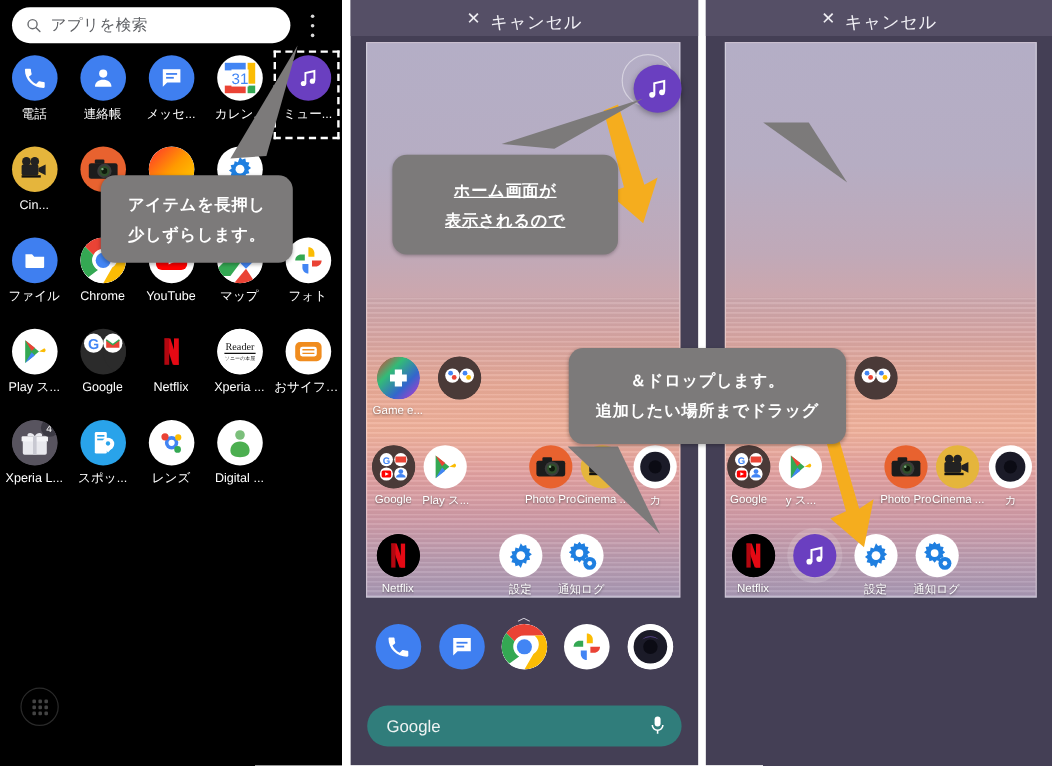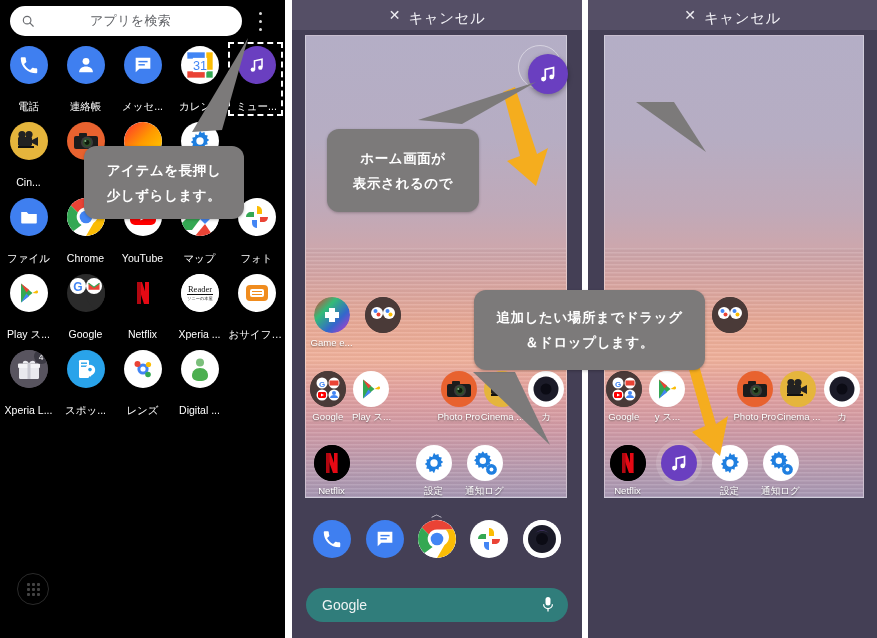--- a/index.html
+++ b/index.html
@@ -8,29 +8,29 @@
 
   .panel{position:absolute;top:0;height:638px;overflow:hidden;}
   #panel1{left:0;width:285px;background:#000;}
   #panel2{left:292px;width:290px;}
   #panel3{left:588px;width:289px;}
 
   
   .drawer{position:absolute;inset:0;background:#000;}
   .searchbar{position:absolute;left:10px;top:6px;width:232px;height:30px;border-radius:15px;background:#fff;display:flex;align-items:center;}
   .searchbar .sicon{margin-left:11px;margin-right:7px;width:14px;height:14px;flex:none;}
-  .searchbar .stext{font-size:13px;color:#5d5f63;letter-spacing:.3px;margin-left:48px;}
+  .searchbar .stext{font-size:13px;color:#5d5f63;letter-spacing:.3px;}
   .kebab{position:absolute;left:258px;top:12px;width:4px;height:19px;display:flex;flex-direction:column;justify-content:space-between;align-items:center;}
   .kebab i{display:block;width:3px;height:3px;border-radius:50%;background:#d8d8d8;}
 
   .grid{position:absolute;left:0;top:42px;width:285px;}
   .grow{display:flex;height:76px;}
   .cell{width:57px;display:flex;flex-direction:column;align-items:center;position:relative;}
   .ico{width:38px;height:38px;border-radius:50%;margin-top:4px;position:relative;overflow:hidden;display:flex;align-items:center;justify-content:center;box-sizing:border-box;}
-  .lbl{margin-top:16px;font-size:10.5px;color:#fff;white-space:nowrap;max-width:56px;overflow:hidden;text-overflow:ellipsis;text-align:center;line-height:12px;}
+  .lbl{margin-top:5px;font-size:10.5px;color:#fff;white-space:nowrap;max-width:56px;overflow:hidden;text-overflow:ellipsis;text-align:center;line-height:12px;}
   .selbox{position:absolute;left:228px;top:42px;width:55px;height:74px;border:2px dashed #fff;box-sizing:border-box;}
 
   .appsbtn{position:absolute;left:17px;top:573px;width:30px;height:30px;border-radius:50%;border:1px solid #2a2a2a;display:flex;align-items:center;justify-content:center;}
   .dots9{display:grid;grid-template-columns:repeat(3,3px);grid-template-rows:repeat(3,3px);gap:2px;}
   .dots9 i{width:3px;height:3px;background:#444;border-radius:1px;display:block;}
 
   
   .hs{position:absolute;inset:0;background:#443f55;}
   .hs-header{position:absolute;left:0;top:0;width:100%;height:30px;background:#554f66;display:flex;align-items:center;justify-content:center;gap:8px;}
   .hs-header .x{font-size:14px;color:#efeef3;line-height:1;font-weight:400;}
@@ -556,21 +556,21 @@
         <svg width="22" height="22" viewBox="0 0 24 24">
             <path d="M9 17.5V7l9-2v9.2" fill="none" stroke="#fff" stroke-width="1.9" stroke-linecap="round"></path>
             <circle cx="7" cy="17.5" r="2.6" fill="#fff"></circle>
             <circle cx="16" cy="15.2" r="2.6" fill="#fff"></circle>
           </svg>
       </div>
 
       <svg style="position:absolute;left:0;top:0;width:290px;height:638px;pointer-events:none;">
         <path d="M126 120 L244 82 L170 124 Z" fill="#7c7a7a"></path>
       </svg>
-      <div class="callout" style="left:35px;top:129px;width:152px;height:83px;">
+      <div class="callout" style="left:35px;top:129px;width:188px;height:83px;text-decoration:underline;">
         <span>ホーム画面が</span>
         <span>表示されるので</span>
       </div>
 
       <div class="pagearrow">︿</div>
 
       <div class="dock">
         <div class="dico" style="background:#3f7ff0">
           <svg width="22" height="22" viewBox="0 0 24 24">
               <path d="M6.6 10.8c1.4 2.8 3.8 5.2 6.6 6.6l2.2-2.2c.3-.3.7-.4 1-.2 1.2.4 2.4.6 3.6.6.6 0 1 .4 1 1V20c0 .6-.4 1-1 1C10.4 21 3 13.6 3 4.5c0-.6.4-1 1-1h3.5c.6 0 1 .4 1 1 0 1.3.2 2.5.6 3.6.1.3 0 .7-.2 1l-2.3 1.7z" fill="#fff"></path>
@@ -776,17 +776,17 @@
       <svg style="position:absolute;left:0;top:0;width:289px;height:638px;pointer-events:none;">
         <path d="M48 102 L118 152 L86 102 Z" fill="#7c7a7a"></path>
       </svg>
     </div>
   </div>
 
   <svg style="position:absolute;left:455px;top:280px;width:260px;height:180px;pointer-events:none;">
     <path d="M18 92 L95 165 L60 92 Z" fill="#7c7a7a"></path>
   </svg>
   <div class="callout" style="left:474px;top:290px;width:231px;height:80px;z-index:20;">
+    <span>＆ドロップします。</span>
     <span>追加したい場所までドラッグ</span>
-    <span>＆ドロップします。</span>
   </div>
 
 </div>
 
 </body></html>

